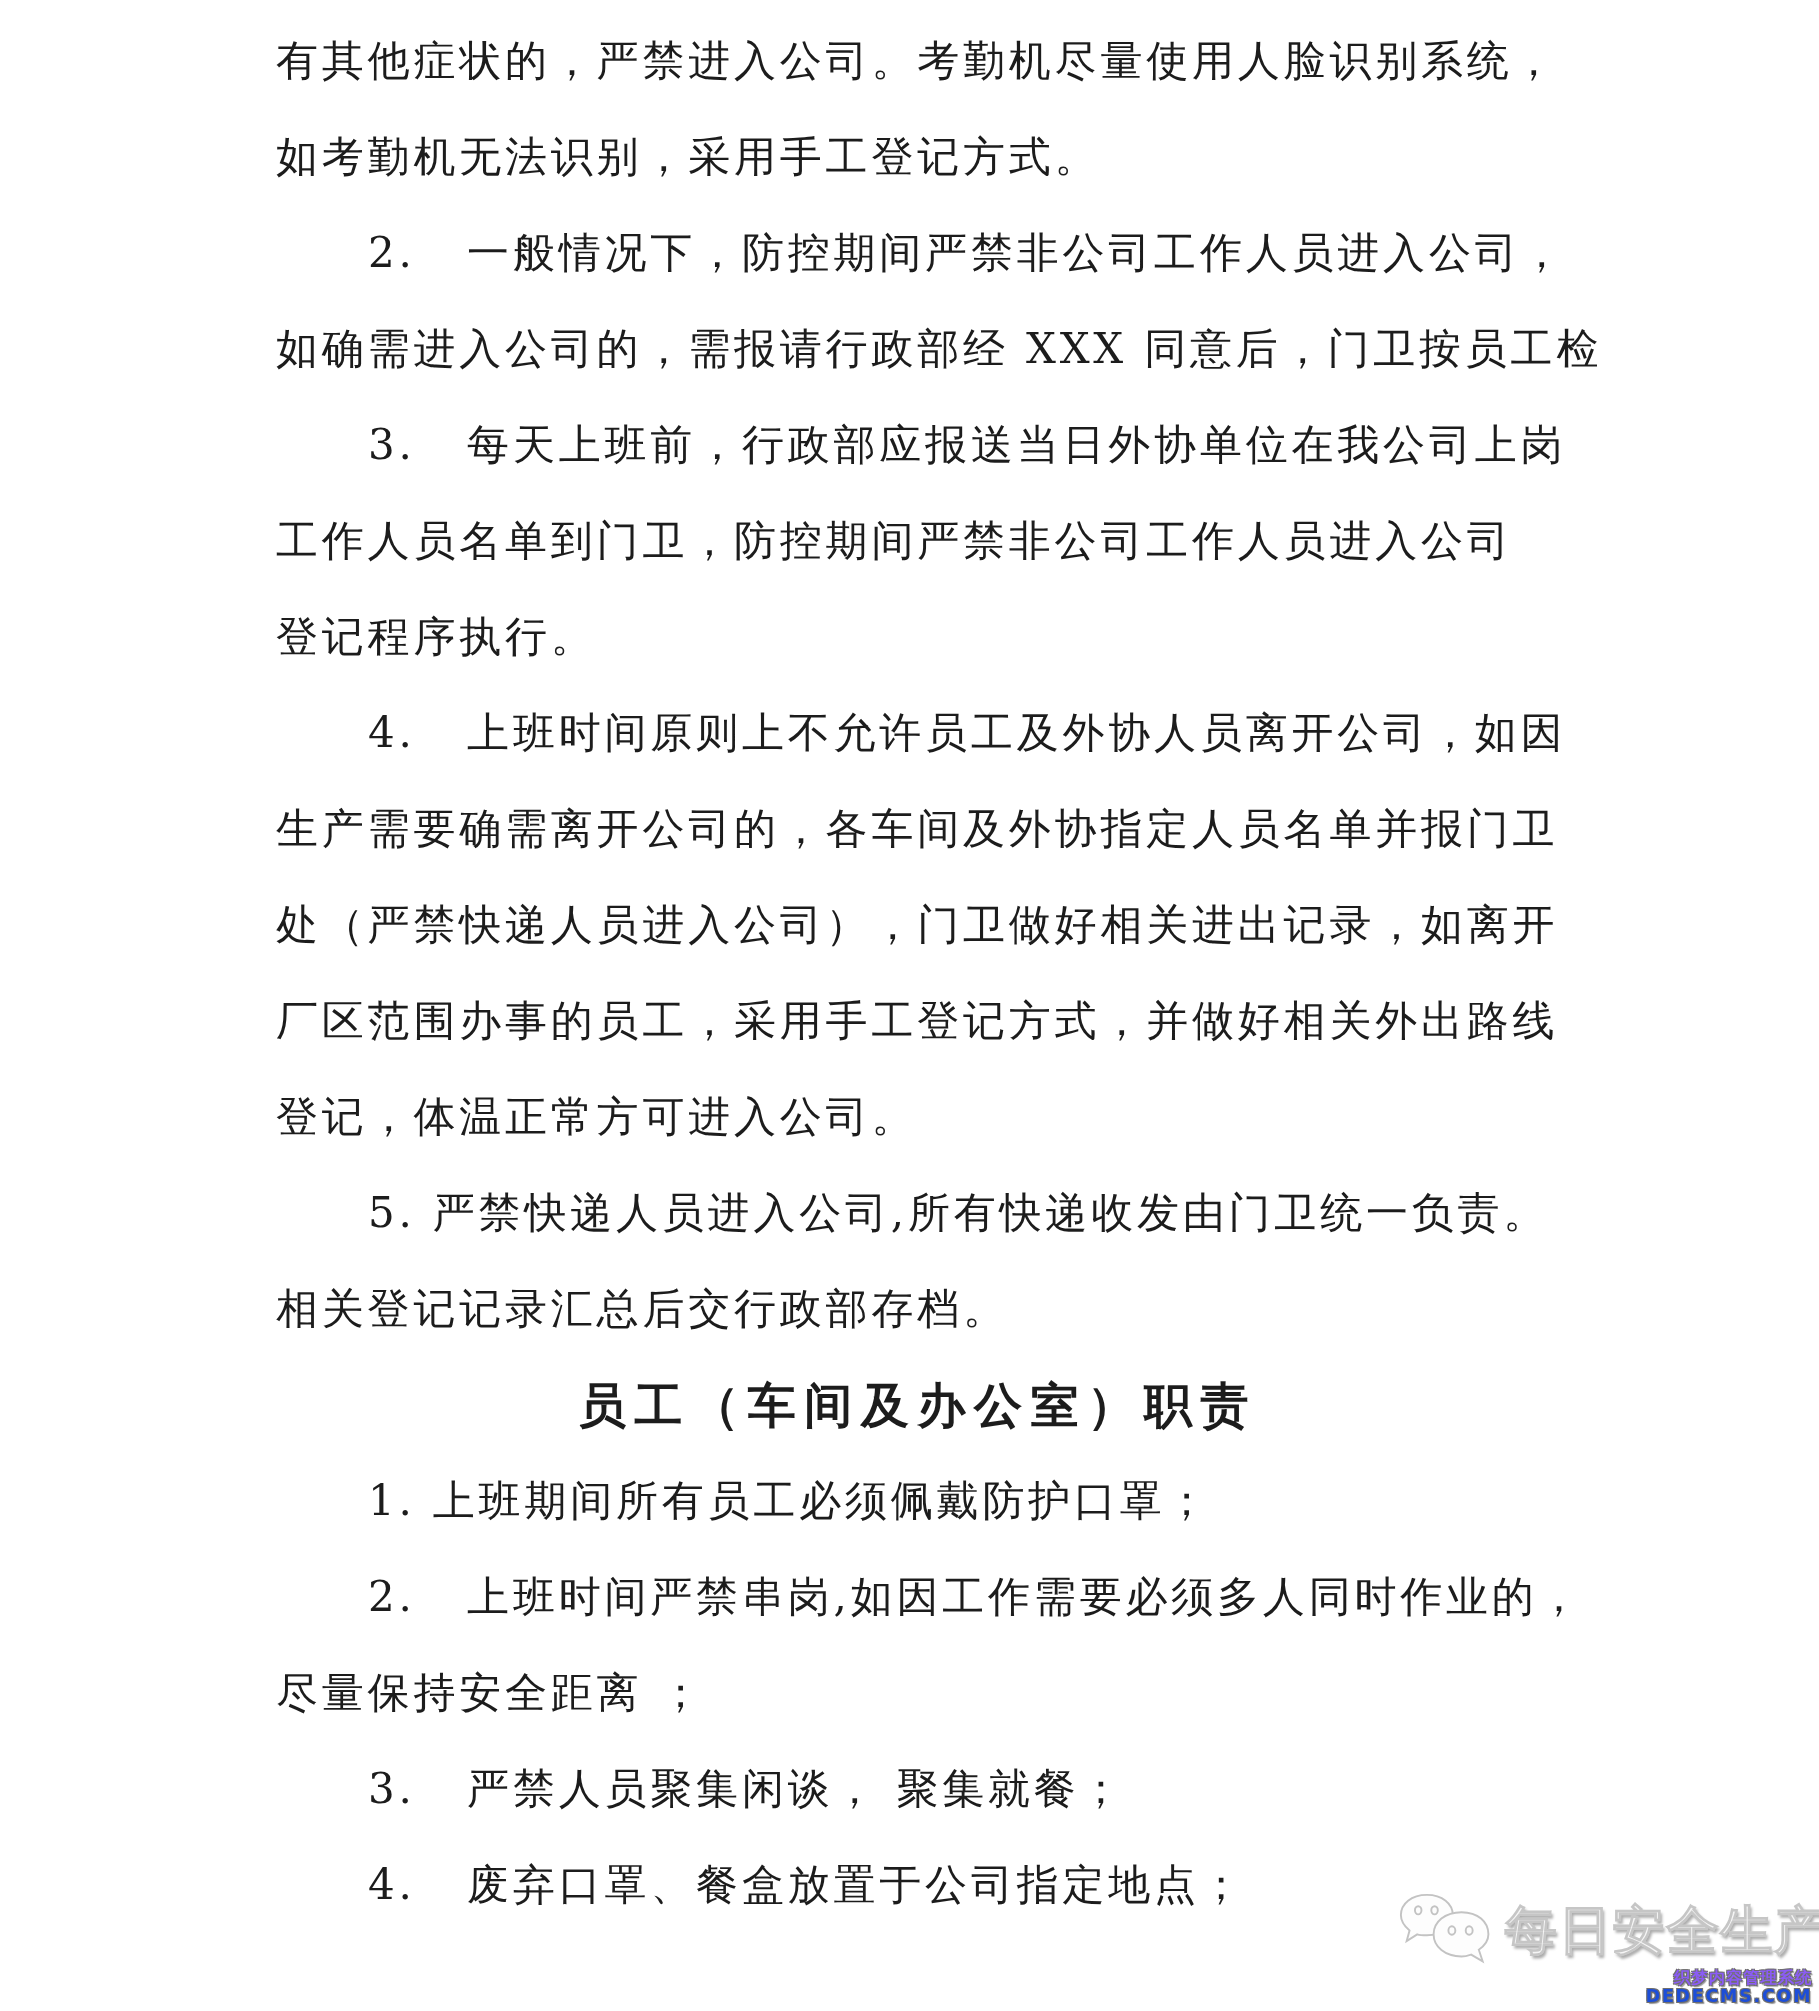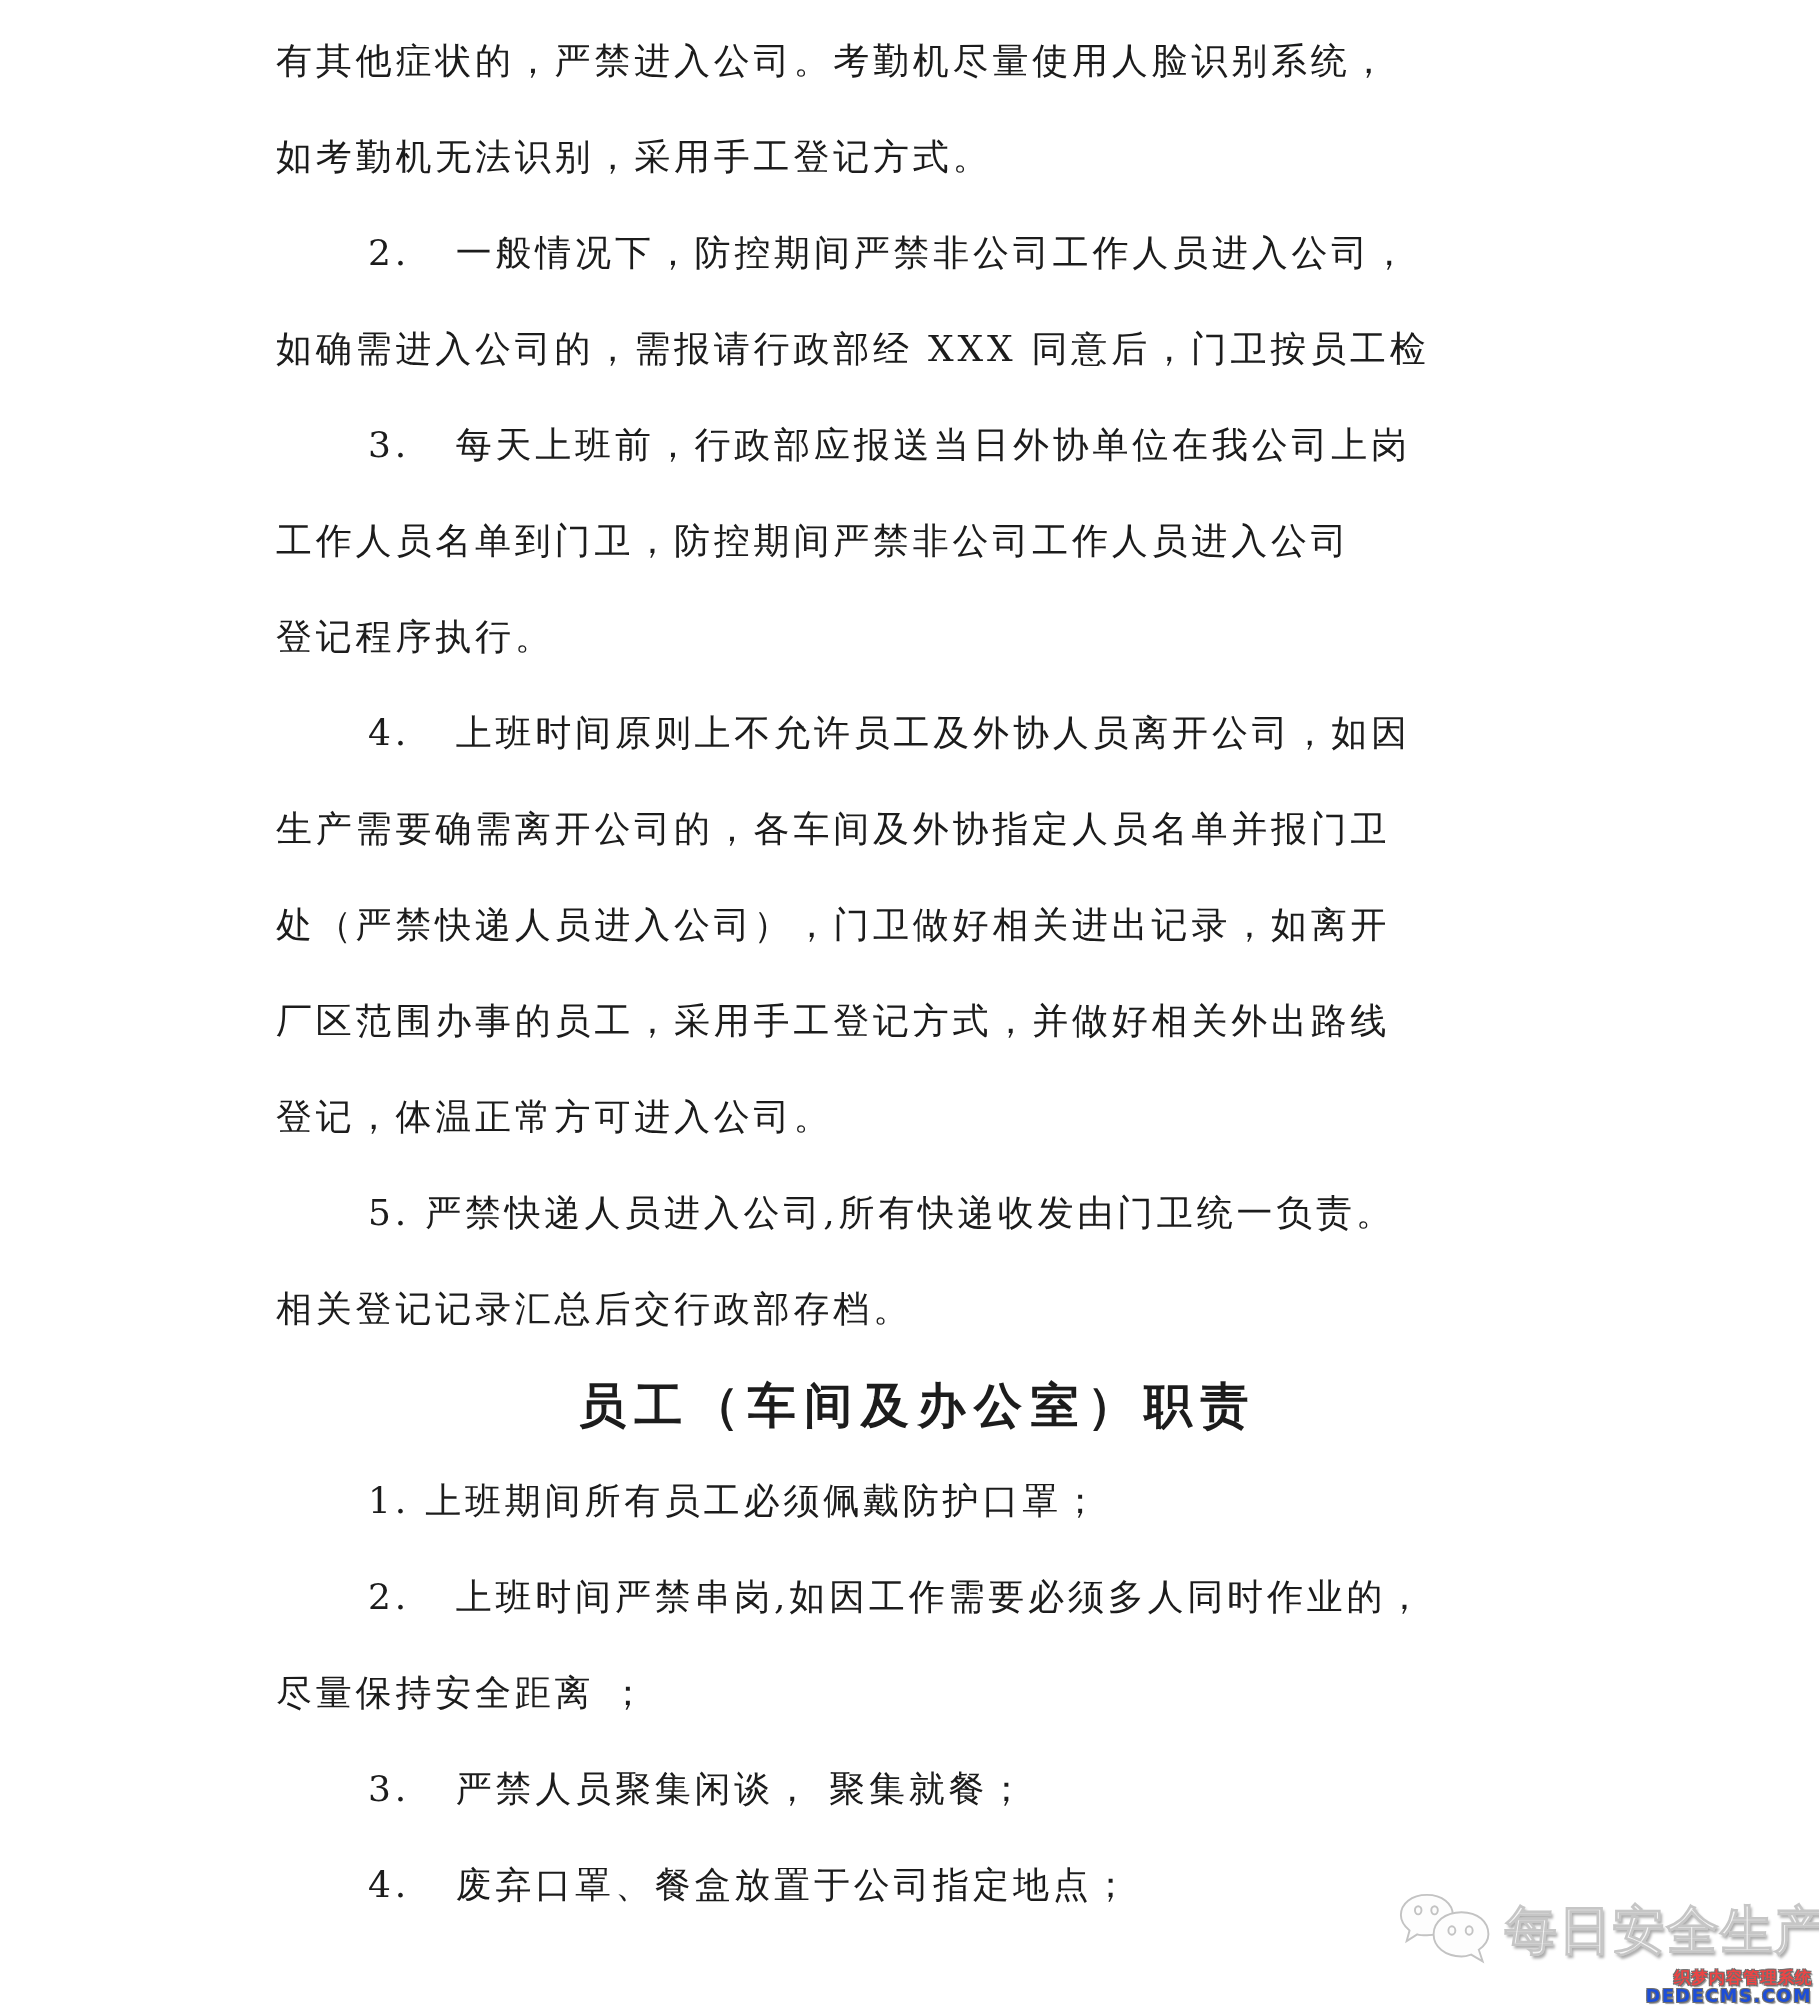--- a/index.html
+++ b/index.html
@@ -21,21 +21,21 @@
   .doc {
     position: absolute;
     left: 276px;
     top: 13.4px;
     width: 1283px;
     color: #1c1c1c;
   }
   .line {
     height: 96px;
     line-height: 96px;
-    font-size: 36px;
+    font-size: 42px;
     letter-spacing: 3.8px;
     white-space: pre;
   }
   .line.num {
     padding-left: 92px;
   }
   .line.heading {
     font-weight: bold;
     font-size: 48px;
     letter-spacing: 8.6px;
@@ -72,21 +72,21 @@
     right: 7.7px;
     bottom: 5.8px;
     text-align: right;
     font-family: "DejaVu Sans", "Liberation Sans", sans-serif;
     line-height: 1.12;
   }
   .cms-line1 {
     font-size: 16.3px;
     font-weight: bold;
     letter-spacing: 1px;
-    color: #ef4444;
+    color: #8b5cf6;
     text-shadow: -1px -1px 0 #6f6f6f, 1px -1px 0 #6f6f6f,
                  -1px 1px 0 #6f6f6f, 1px 1px 0 #6f6f6f,
                   1.9px 1.9px 1px #9a9a9a;
   }
   .cms-line2 {
     font-size: 17.3px;
     font-weight: bold;
     letter-spacing: 1.9px;
     color: #1d4ed8;
     text-shadow: -1px -1px 0 #6f6f6f, 1px -1px 0 #6f6f6f,

